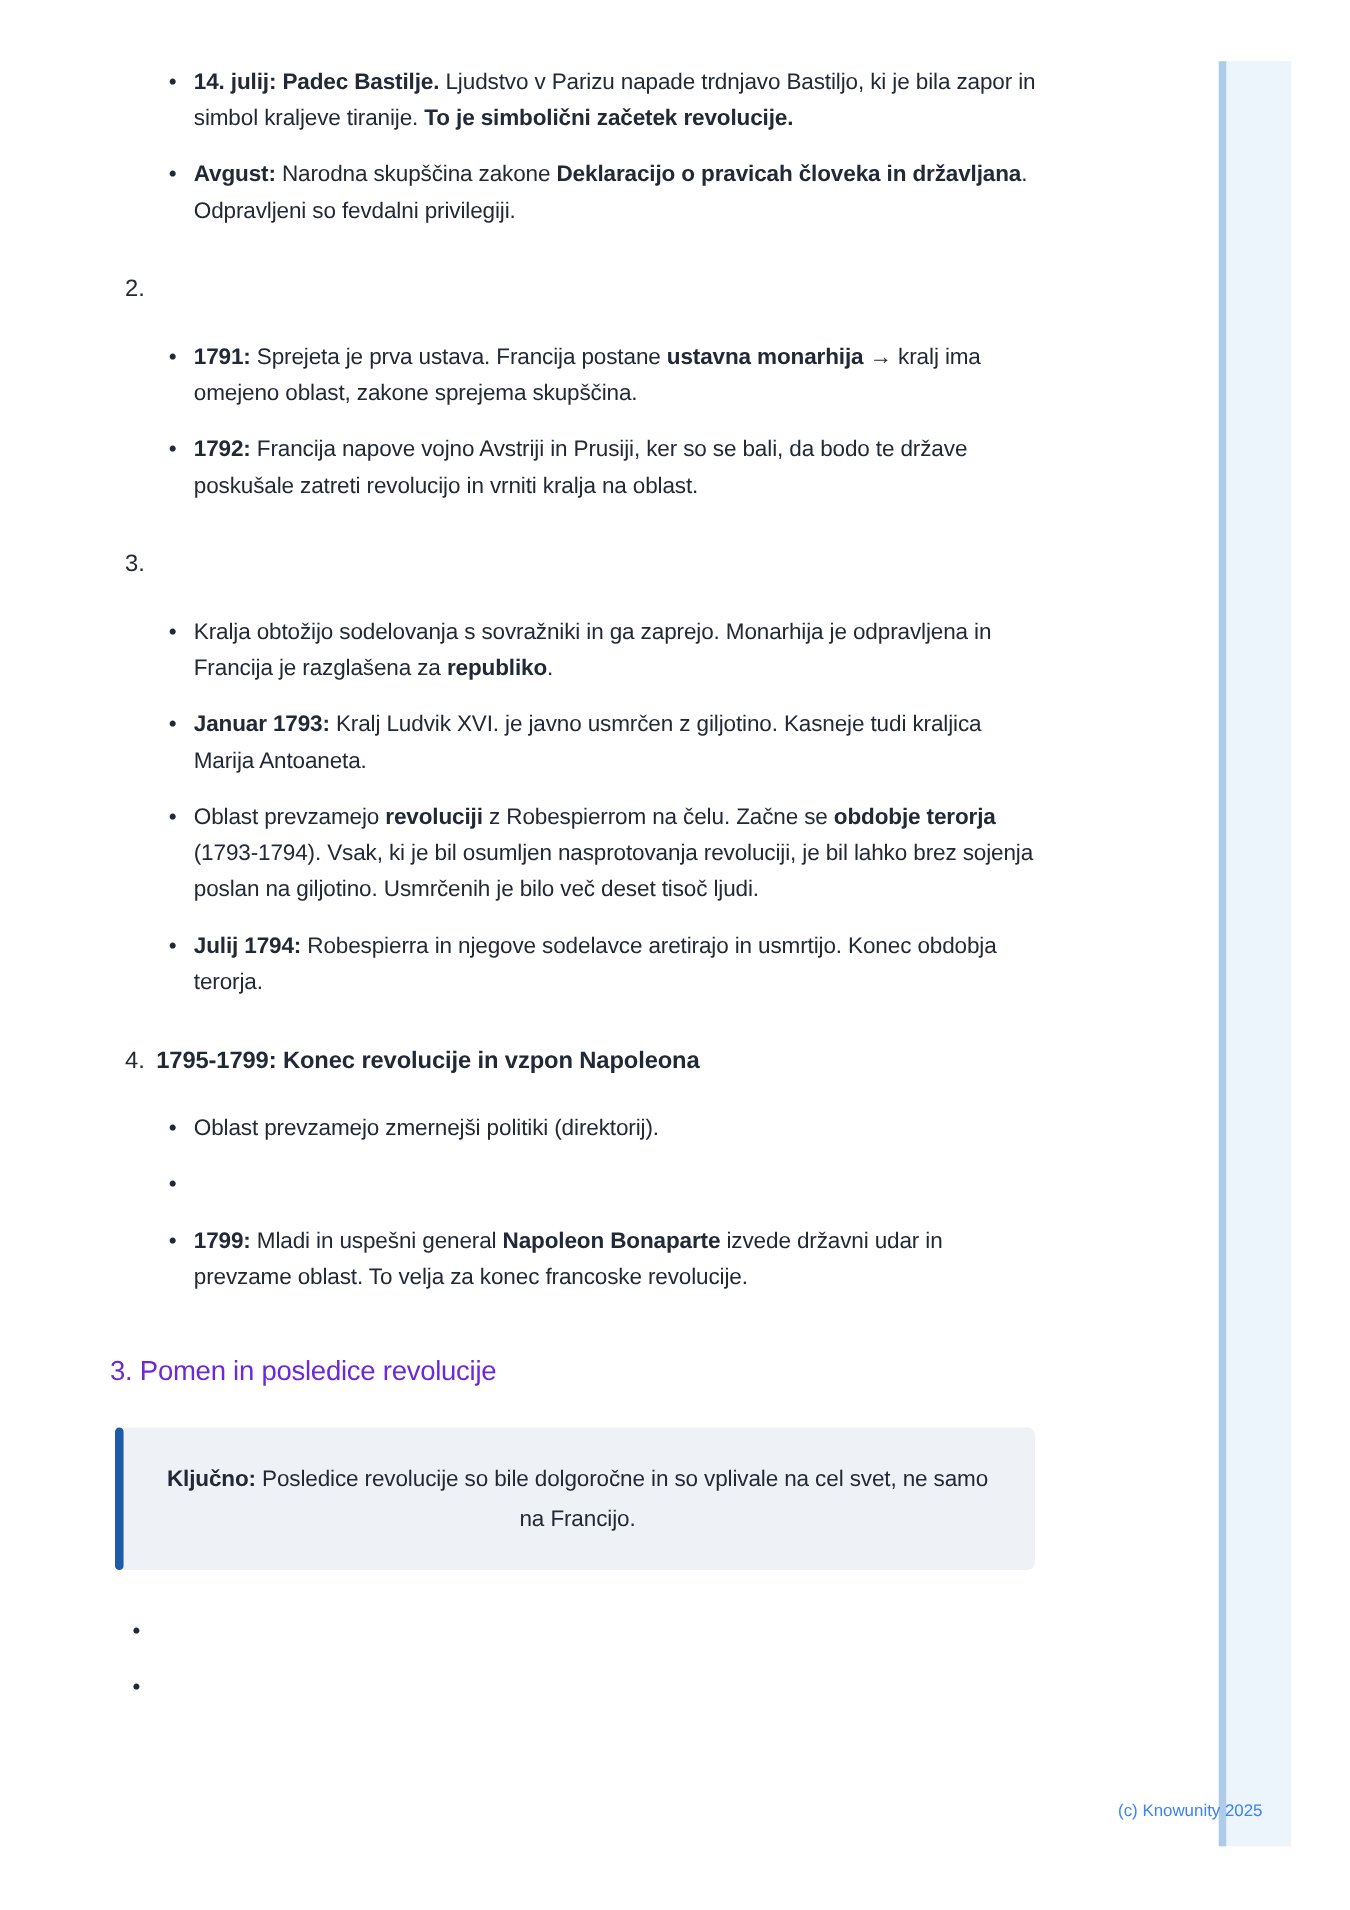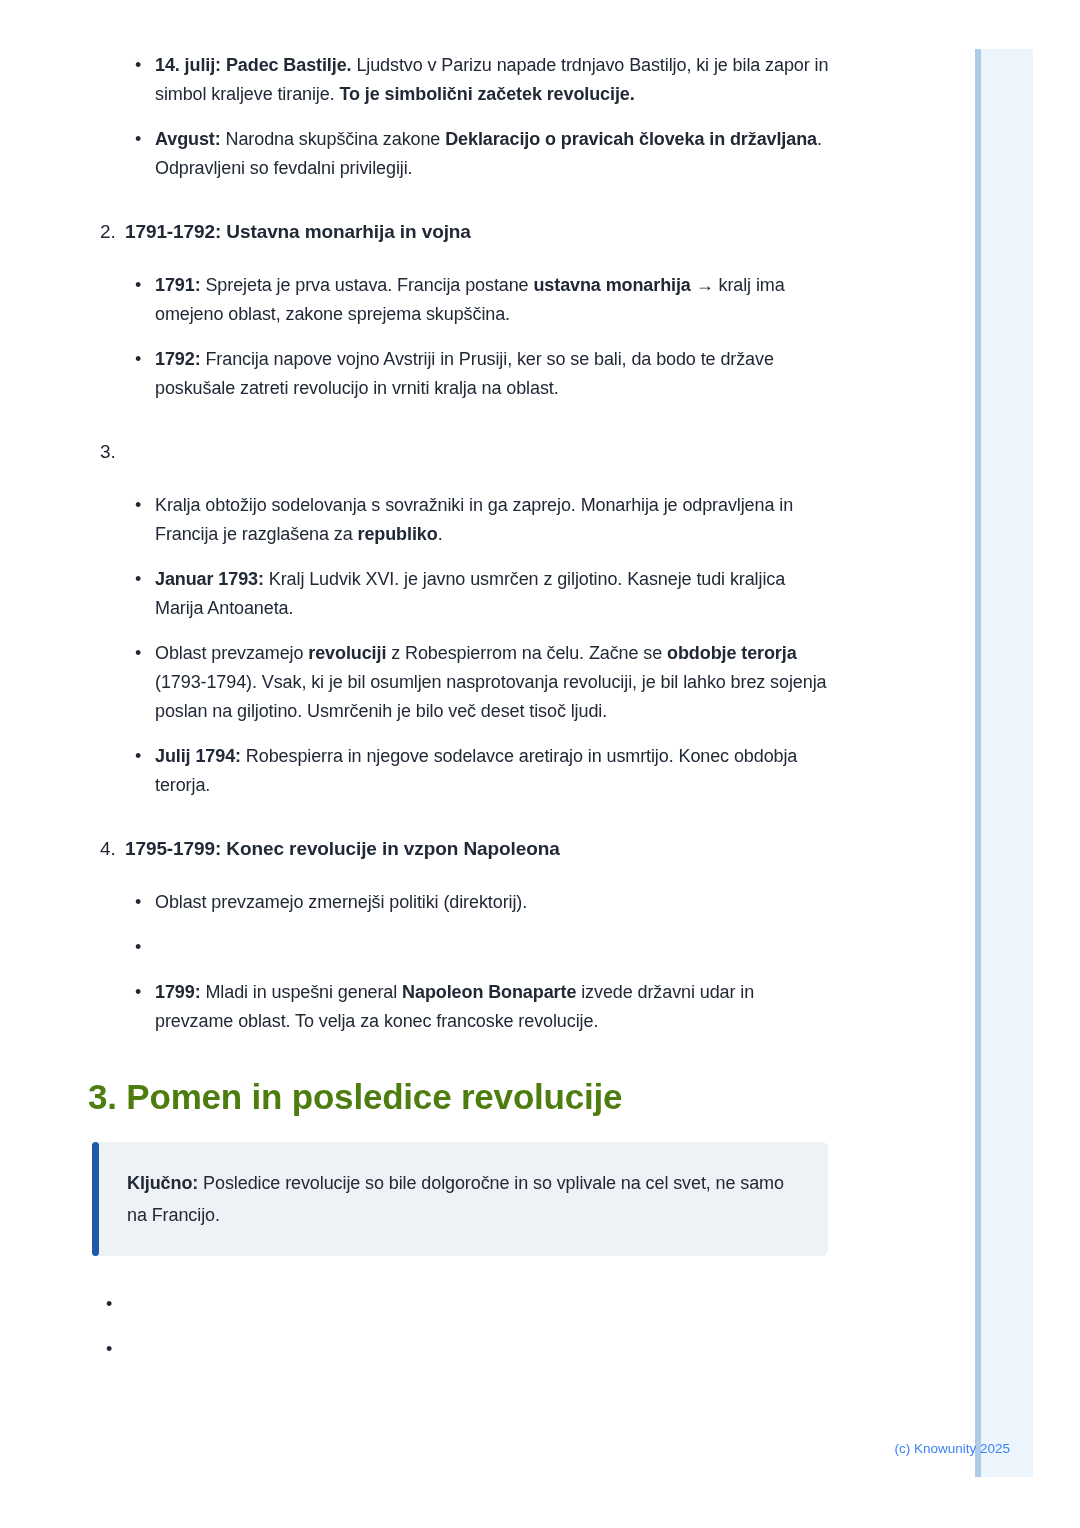--- a/index.html
+++ b/index.html
@@ -40,23 +40,23 @@
   .sec-title {
     display: flex; align-items: baseline;
     font-size: 19px; line-height: 29px;
     margin: 0 0 25px 0;
   }
   .sec-title .num { flex: none; width: 25px; font-weight: 400; }
   .sec-title .t  { font-weight: 700; letter-spacing: -0.1px; }
 
   .h2 {
     margin: 44px 0 0 -12px;
-    font-size: 35px; line-height: 34px;
-    font-weight: 700;
-    color: #4d7c0f;
+    font-size: 22px; line-height: 34px;
+    font-weight: 400;
+    color: #6d28d9;
     letter-spacing: -0.2px;
   }
 
   .callout {
     display: flex;
     margin: 28px 0 0 -8px;
     width: 736px;
   }
   .callout .bar {
     flex: none; width: 7px;
@@ -68,20 +68,21 @@
     background: #eef1f6;
     border-radius: 0 6px 6px 0;
     padding: 25px 30px 25px 28px;
     box-sizing: border-box;
   }
   .callout .box p {
     margin: 0;
     font-size: 18px; line-height: 32px;
     letter-spacing: -0.1px;
     max-width: 670px;
+    text-align: center;
   }
 
   ul.outro { margin-top: 34px; }
 
   .side-strip {
     position: absolute;
     left: 975px; top: 49px;
     width: 58px; height: 1428px;
     background: #ecf4fc;
     border-left: 6px solid #aecbe8;
@@ -109,21 +110,20 @@
       </li>
       <li class="li">
         <span class="marker">•</span>
         <span class="txt"><strong>Avgust:</strong><span> Narodna skupščina zakone </span><strong>Deklaracijo o pravicah človeka in državljana</strong><span>. Odpravljeni so fevdalni privilegiji.</span></span>
       </li>
     </ul>
 
     <section class="sec">
       <div class="sec-title">
         <span class="num">2.</span>
-        <span class="t">1791-1792: Ustavna monarhija in vojna</span>
       </div>
       <ul class="list lvl2">
         <li class="li">
           <span class="marker">•</span>
           <span class="txt"><strong>1791:</strong><span> Sprejeta je prva ustava. Francija postane </span><strong>ustavna monarhija</strong><span> → kralj ima omejeno oblast, zakone sprejema skupščina.</span></span>
         </li>
         <li class="li">
           <span class="marker">•</span>
           <span class="txt"><strong>1792:</strong><span> Francija napove vojno Avstriji in Prusiji, ker so se bali, da bodo te države poskušale zatreti revolucijo in vrniti kralja na oblast.</span></span>
         </li>

